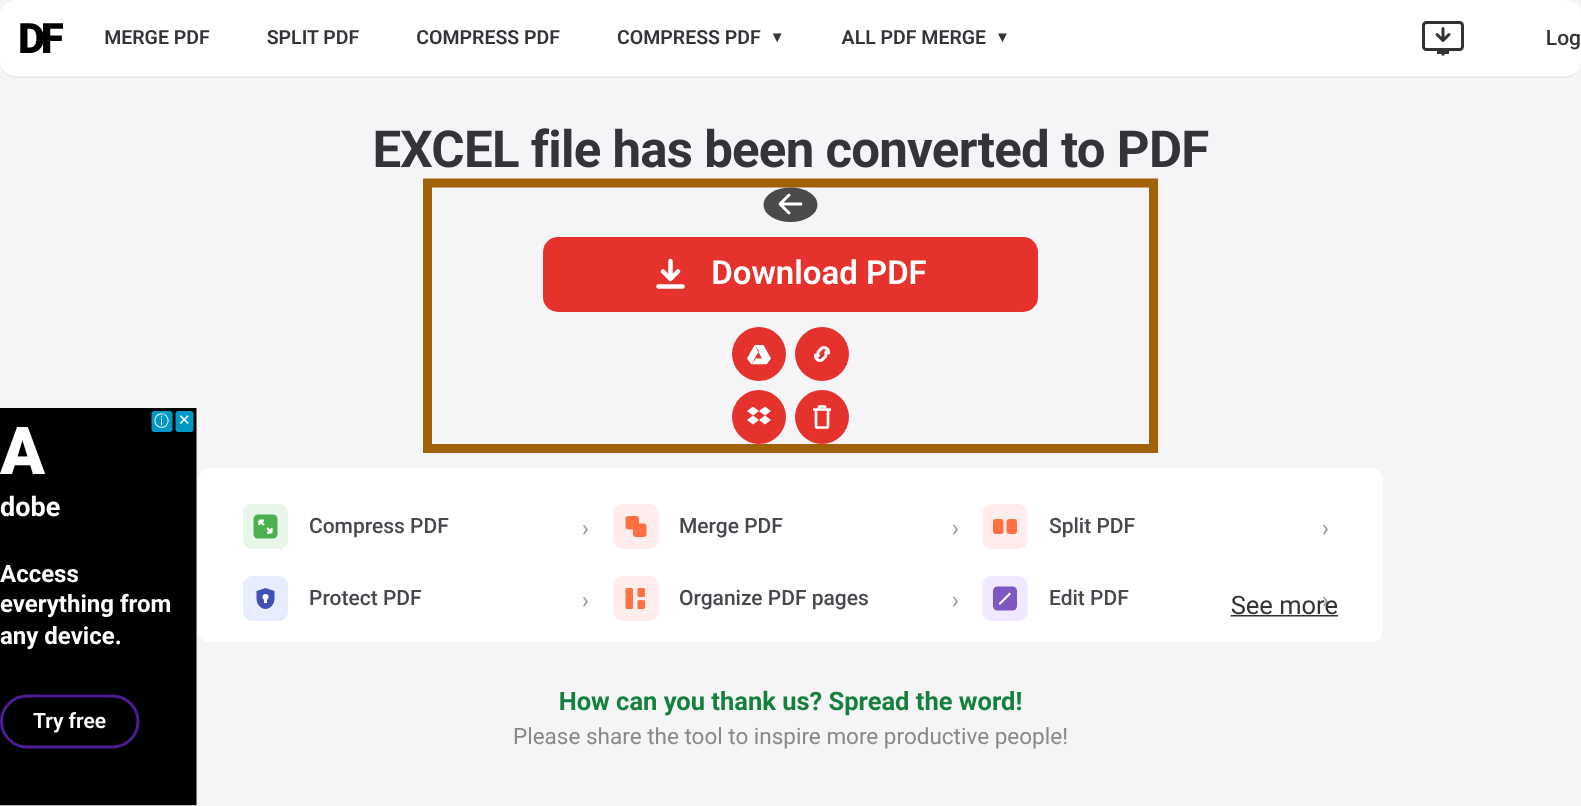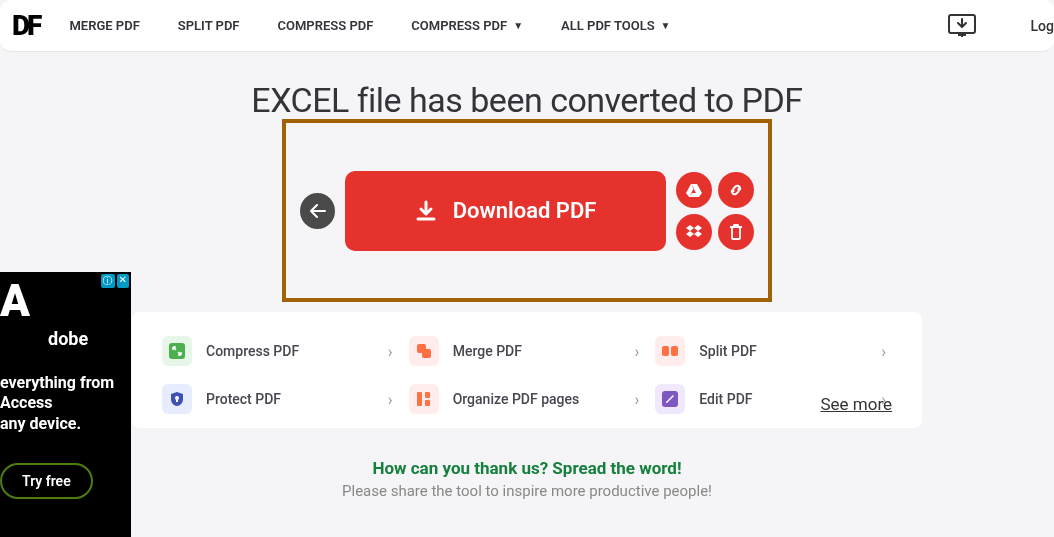--- a/index.html
+++ b/index.html
@@ -10,23 +10,23 @@
 .logo { font-weight: 900; font-size: 28px; letter-spacing: -3px; margin-right: 30px; }
 .nav { display: flex; gap: 38px; }
 .nav-item { font-size: 13px; font-weight: 600; color: #33333a; display: flex; align-items: center; gap: 6px; cursor: pointer; }
 .nav-item .caret { font-size: 10px; }
 .header-right { position: absolute; right: 0; top: 0; height: 52px; display: flex; align-items: center; gap: 14px; padding-right: 0; }
 .dl-desktop { width: 32px; height: 28px; display: flex; align-items: center; justify-content: center; }
 .login { font-size: 14px; font-weight: 500; color: #333; margin-left: 39px; }
 
 
 .main { padding-top: 28px; text-align: center; }
-.title { font-size: 34px; font-weight: 400; color: #33333a; letter-spacing: -0.5px; }
-
-.dl-area { width: 490px; height: 183px; border: 4px solid #a16207; margin: 0 auto; margin-top: -1px; position: relative; display: flex; align-items: center; justify-content: center; gap: 10px; padding: 0 14px; }
+.title { font-size: 34px; font-weight: 700; color: #33333a; letter-spacing: -0.5px; }
+
+.dl-area { width: 490px; height: 183px; border: 6px solid #a16207; margin: 0 auto; margin-top: -1px; position: relative; display: flex; align-items: center; justify-content: center; gap: 10px; padding: 0 14px; flex-direction: column; }
 .back-btn { width: 36px; height: 36px; border-radius: 50%; background: #4a4a4a; display: flex; align-items: center; justify-content: center; color: #fff; cursor: pointer; }
 .download-btn { background: #e5322d; color: #fff; font-size: 22px; font-weight: 600; border-radius: 10px; width: 330px; height: 80px; display: flex; align-items: center; justify-content: center; gap: 16px; cursor: pointer; }
 .mini-btns { display: grid; grid-template-columns: 36px 36px; grid-template-rows: 36px 36px; gap: 6px; }
 .mini { width: 36px; height: 36px; border-radius: 50%; background: #e5322d; display: flex; align-items: center; justify-content: center; color: #fff; cursor: pointer; }
 
 
 .card { width: 790px; background: #fff; border-radius: 8px; margin: 10px auto 0; padding: 24px 30px 14px; text-align: left; position: relative; }
 .card-title { font-size: 18px; font-weight: 700; color: #33333a; margin-bottom: 20px; }
 .tools-grid { display: grid; grid-template-columns: repeat(3, 1fr); column-gap: 10px; row-gap: 18px; }
 .tool { display: flex; align-items: center; gap: 14px; cursor: pointer; position: relative; padding-right: 24px; }
@@ -38,41 +38,41 @@
 
 .share { text-align: center; margin-top: 30px; }
 .share-title { font-size: 17px; font-weight: 700; color: #15803d; }
 .share-sub { font-size: 15px; color: #888; margin-top: 4px; }
 
 
 .ad { position: absolute; left: 0; top: 272px; width: 131px; height: 265px; background: #000; color: #fff; padding: 10px 0 0 0; overflow: hidden; }
 .ad-corner { position: absolute; top: 2px; right: 2px; display: flex; gap: 2px; font-size: 10px; }
 .ad-corner span { background: rgba(0,170,220,0.9); color: #fff; padding: 0 2px; border-radius: 2px; }
 .ad-a { font-size: 44px; font-weight: 900; line-height: 0.9; margin-bottom: 6px; }
-.ad-brand { font-size: 18px; font-weight: 700; margin-bottom: 24px; padding-left: 48px; }
+.ad-brand { font-size: 18px; font-weight: 700; margin-bottom: 24px; }
 .ad-tag { font-size: 16px; font-weight: 700; line-height: 1.3; margin-bottom: 28px; }
-.ad-btn { border: 2px solid #4d7c0f; border-radius: 22px; padding: 8px 20px; font-size: 14px; font-weight: 600; display: inline-block; cursor: pointer; }
+.ad-btn { border: 2px solid #4c1d95; border-radius: 22px; padding: 8px 20px; font-size: 14px; font-weight: 600; display: inline-block; cursor: pointer; }
 
 svg { display: block; }
 </style>
 </head>
 <body>
 
 <div class="header">
   <div class="logo">DF</div>
   <div class="nav">
     <div class="nav-item">MERGE PDF</div>
     <div class="nav-item">SPLIT PDF</div>
     <div class="nav-item">COMPRESS PDF</div>
     <div class="nav-item">
       <span>COMPRESS PDF</span>
       <span class="caret">▼</span>
     </div>
     <div class="nav-item">
-      <span>ALL PDF TOOLS</span>
+      <span>ALL PDF MERGE</span>
       <span class="caret">▼</span>
     </div>
   </div>
   <div class="header-right">
     <div class="dl-desktop">
       <svg width="30" height="26" viewBox="0 0 30 26">
           <rect x="2" y="2" width="26" height="18" rx="2" fill="none" stroke="#333" stroke-width="2"></rect>
           <path d="M15 6 v7 M11 10 l4 4 l4 -4" fill="none" stroke="#333" stroke-width="2" stroke-linecap="round" stroke-linejoin="round"></path>
           <path d="M11 22 h8 M15 20 v4" stroke="#333" stroke-width="2"></path>
         </svg>
@@ -202,18 +202,18 @@
 </div>
 
 <div class="ad">
   <div class="ad-corner">
       <span>ⓘ</span>
       <span>✕</span>
     </div>
   <div class="ad-a">A</div>
   <div class="ad-brand">dobe</div>
   <div class="ad-tag">
+    <div>Access</div>
     <div>everything from</div>
-    <div>Access</div>
     <div>any device.</div>
   </div>
   <div class="ad-btn">Try free</div>
 </div>
 
 </body></html>

